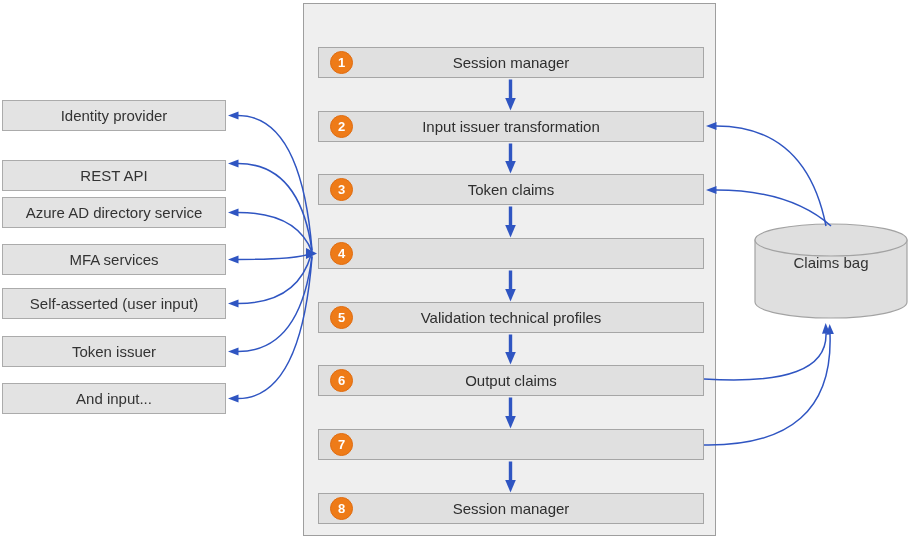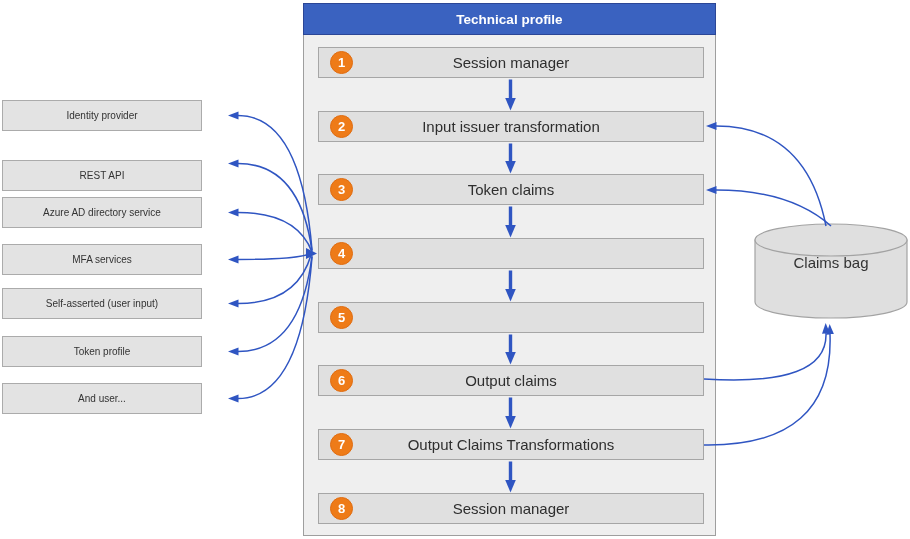--- a/index.html
+++ b/index.html
@@ -25,78 +25,77 @@
   }
   .step .badge{
     position:absolute;left:11px;top:3px;width:23px;height:23px;border-radius:50%;
     background:#ee7b18;border:1px solid #e06c10;box-sizing:border-box;
     color:#ffffff;font-size:13px;font-weight:bold;
     display:flex;align-items:center;justify-content:center;
   }
   .step .lbl{font-size:15px;color:#2e2e2e;white-space:nowrap;text-align:center;}
   
   .provider{
-    position:absolute;left:2px;width:200px;height:31px;
+    position:absolute;left:2px;width:224px;height:31px;
     background:#e3e3e3;border:1px solid #ababab;box-sizing:border-box;
     display:flex;align-items:center;justify-content:center;
-    font-size:10px;color:#333333;white-space:nowrap;z-index:1;
+    font-size:15px;color:#333333;white-space:nowrap;z-index:1;
   }
   
   .claims-label{
     position:absolute;left:771px;top:254px;width:120px;text-align:center;
     font-size:15px;color:#333333;z-index:4;
   }
   
   .wires{position:absolute;left:0;top:0;width:910px;height:539px;z-index:3;pointer-events:none;}
 </style>
 </head>
 <body>
 
 <div class="panel">
-  <div class="panel-header">Technical profile</div>
 
   <div class="step" style="top:43px">
     <span class="badge">1</span>
     <span class="lbl">Session manager</span>
   </div>
   <div class="step" style="top:107px">
     <span class="badge">2</span>
     <span class="lbl">Input issuer transformation</span>
   </div>
   <div class="step" style="top:170px">
     <span class="badge">3</span>
     <span class="lbl">Token claims</span>
   </div>
   <div class="step" style="top:234px">
     <span class="badge">4</span>
   </div>
   <div class="step" style="top:298px">
     <span class="badge">5</span>
+    <span class="lbl">Validation technical profiles</span>
   </div>
   <div class="step" style="top:361px">
     <span class="badge">6</span>
     <span class="lbl">Output claims</span>
   </div>
   <div class="step" style="top:425px">
     <span class="badge">7</span>
-    <span class="lbl">Output Claims Transformations</span>
   </div>
   <div class="step" style="top:489px">
     <span class="badge">8</span>
     <span class="lbl">Session manager</span>
   </div>
 </div>
 
 <div class="provider" style="top:100px">Identity provider</div>
 <div class="provider" style="top:160px">REST API</div>
 <div class="provider" style="top:197px">Azure AD directory service</div>
 <div class="provider" style="top:244px">MFA services</div>
 <div class="provider" style="top:288px">Self-asserted (user input)</div>
-<div class="provider" style="top:336px">Token profile</div>
-<div class="provider" style="top:383px">And user...</div>
+<div class="provider" style="top:336px">Token issuer</div>
+<div class="provider" style="top:383px">And input...</div>
 
 <div class="claims-label">Claims bag</div>
 
 <svg class="wires" viewBox="0 0 910 539" xmlns="http://www.w3.org/2000/svg">
   <defs>
     <marker id="mCurve" markerUnits="userSpaceOnUse" markerWidth="11" markerHeight="9" refX="0.5" refY="4.5" orient="auto">
       <path d="M0,0.5 L10.5,4.5 L0,8.5 Z" fill="#2f55c2"></path>
     </marker>
     <marker id="mStem" markerUnits="userSpaceOnUse" markerWidth="14" markerHeight="12" refX="0.5" refY="6" orient="auto">
       <path d="M0,0.5 L13,6 L0,11.5 Z" fill="#2f55c2"></path>

